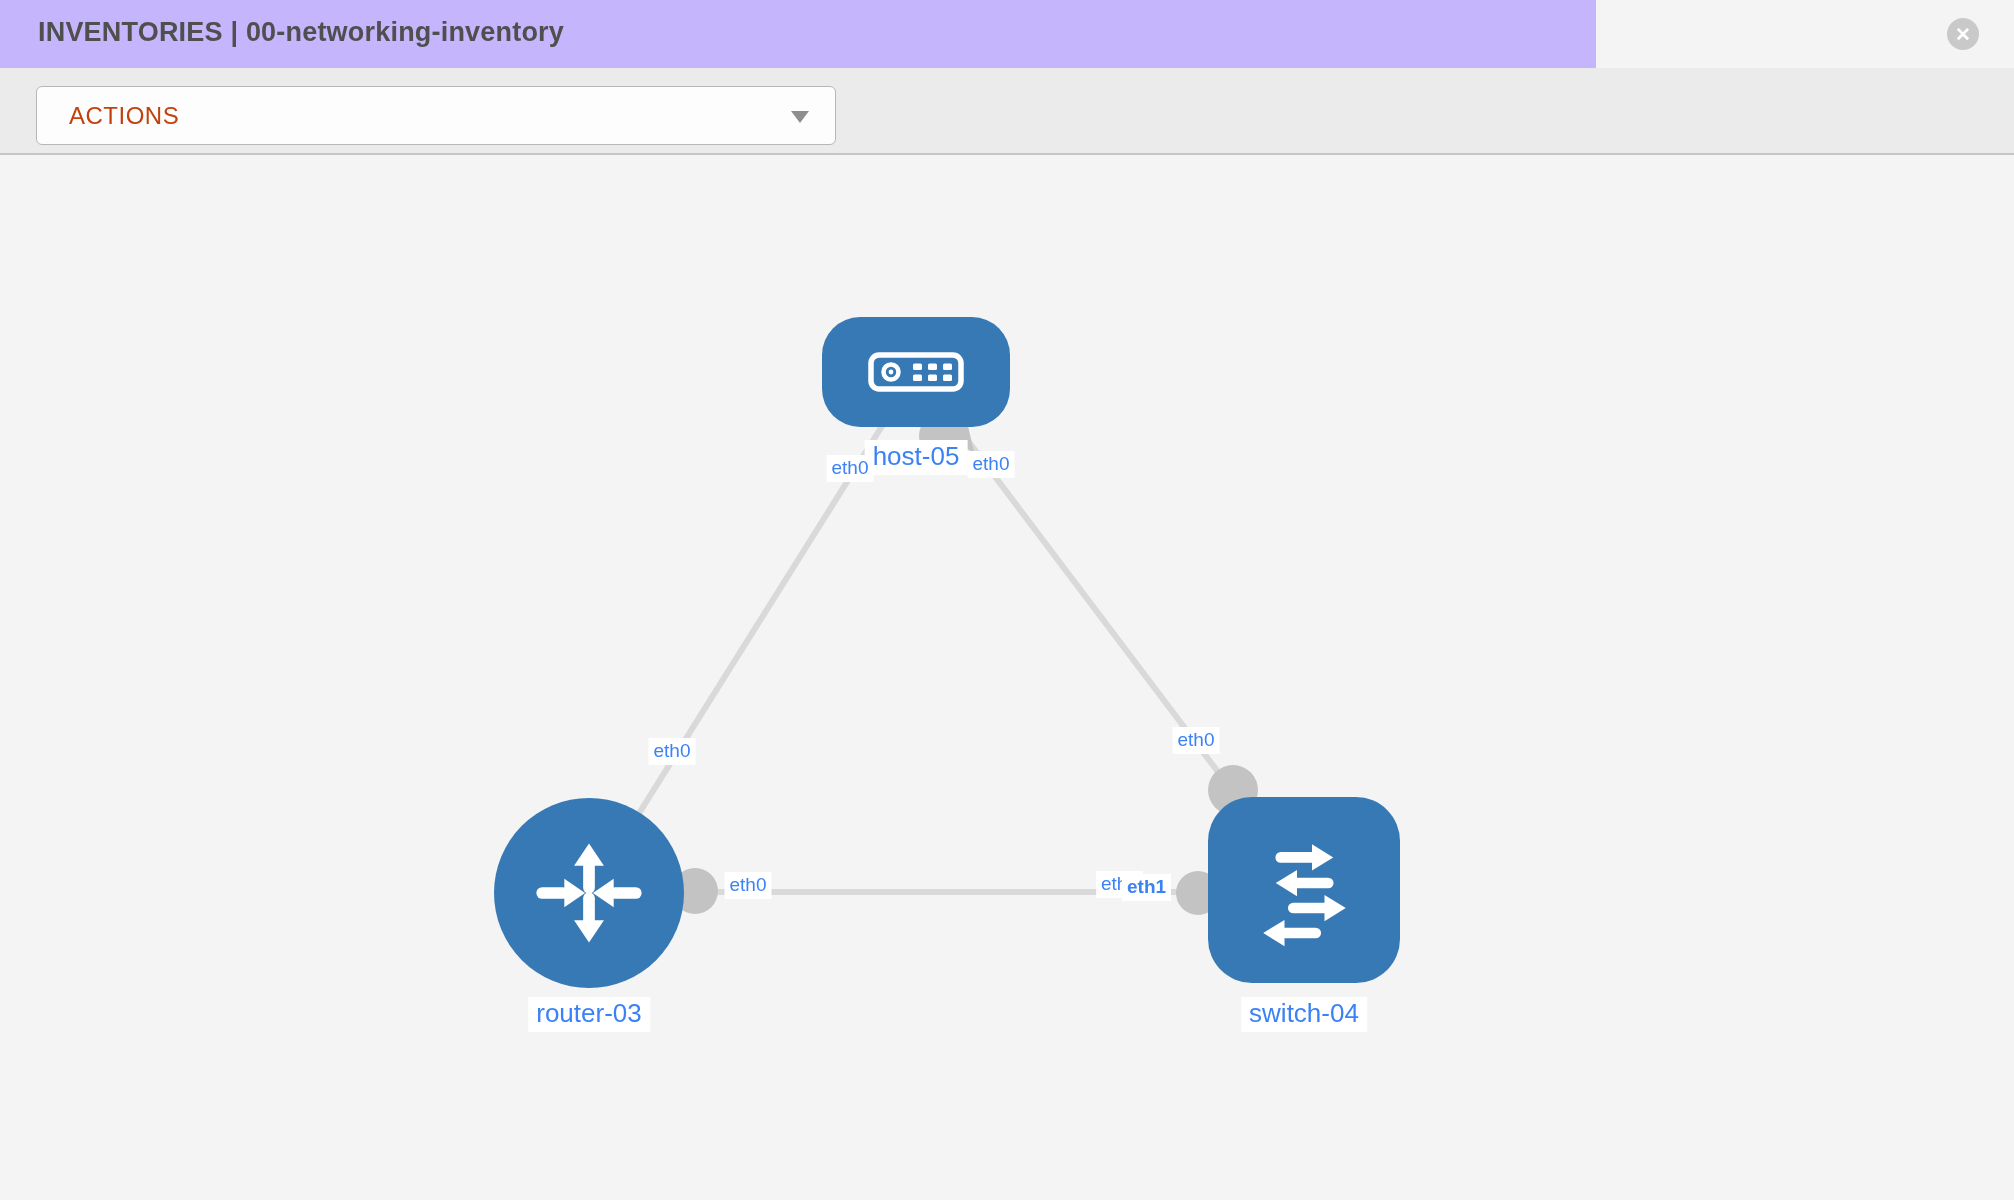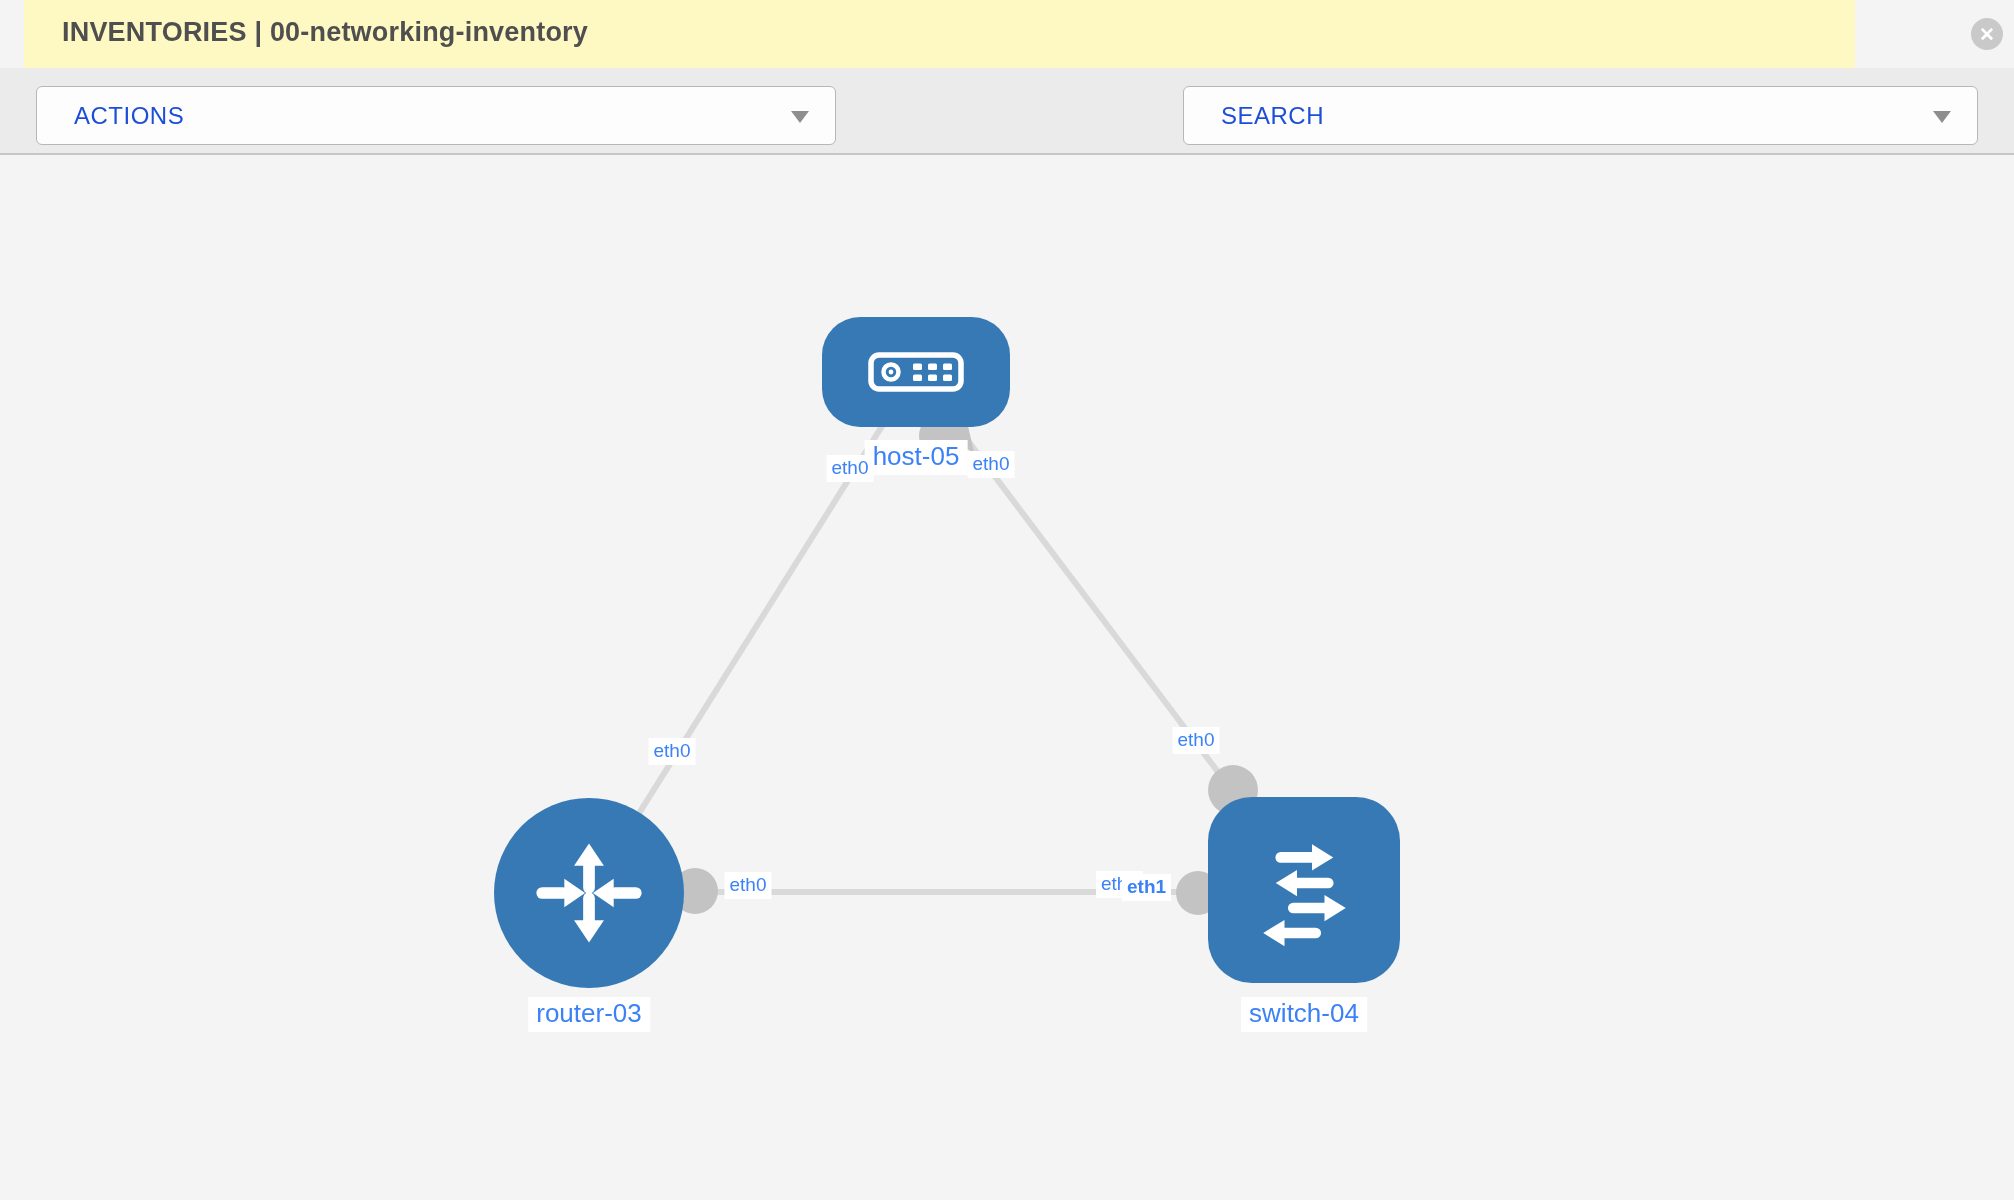--- a/index.html
+++ b/index.html
@@ -1,34 +1,34 @@
 <!DOCTYPE html>
 <html><head>
 <meta charset="utf-8">
 <style>
   html,body{margin:0;padding:0;background:#ffffff;}
   #app{position:relative;width:2014px;height:1200px;overflow:hidden;
        font-family:"Liberation Sans",sans-serif;background:#f4f4f4;}
 
   
-  .header{position:absolute;left:0;top:0;width:1831px;height:68px;background:#fef9c3;
-          border-bottom:1px solid #e2e2e2;margin-left:24px;}
+  .header{position:absolute;left:0;top:0;width:1596px;height:68px;background:#c4b5fd;
+          border-bottom:1px solid #e2e2e2;}
   .header-title{position:absolute;left:38px;top:17px;font-size:27px;font-weight:bold;
           color:#4f4f4f;letter-spacing:.2px;}
   .close-btn{position:absolute;left:1947px;top:18px;width:32px;height:32px;border-radius:50%;
           background:#c9c9c9;color:#ffffff;font-size:19px;font-weight:bold;
           display:flex;align-items:center;justify-content:center;cursor:pointer;line-height:1;}
 
   
   .toolbar{position:absolute;left:0;top:68px;width:2014px;height:87px;background:#ebebeb;
           border-bottom:2px solid #c6c6c6;box-sizing:border-box;}
   .select-box{position:absolute;top:18px;height:59px;background:#fdfdfd;
           border:1.5px solid #b7b7b7;border-radius:6px;box-sizing:border-box;
           display:flex;align-items:center;cursor:pointer;}
-  .select-box .sel-label{font-size:24px;color:#1d4ed8;padding-left:20px;letter-spacing:.5px;margin-left:17px;}
+  .select-box .sel-label{font-size:24px;color:#c2410c;padding-left:32px;letter-spacing:.5px;}
   .caret{position:absolute;right:26px;top:24px;width:0;height:0;
           border-left:9px solid transparent;border-right:9px solid transparent;
           border-top:12px solid #8e8e8e;}
   .actions-select{left:36px;width:800px;}
   .search-select{left:1183px;width:795px;}
   .tool-icon{position:absolute;top:97px;width:38px;height:38px;cursor:pointer;}
   .wrench-pos{left:1046px;}
   .key-pos{left:1116px;}
 
   
@@ -70,24 +70,20 @@
       <path d="M21,19 L8,32" stroke="#8b9299" stroke-width="7.5" stroke-linecap="round" fill="none"></path>
     </svg>
 
     <svg class="tool-icon key-pos" viewBox="0 0 40 40">
       <circle cx="13" cy="13" r="6.5" fill="none" stroke="#8b9299" stroke-width="5.5"></circle>
       <path d="M18,18 L33,33" stroke="#8b9299" stroke-width="6" stroke-linecap="round" fill="none"></path>
       <path d="M28.5,28.5 L34,23" stroke="#8b9299" stroke-width="5" stroke-linecap="round" fill="none"></path>
       <path d="M33,33 L38,28" stroke="#8b9299" stroke-width="5" stroke-linecap="round" fill="none"></path>
     </svg>
 
-    <div class="select-box search-select">
-      <span class="sel-label">SEARCH</span>
-      <span class="caret"></span>
-    </div>
   </div>
 
   <div class="canvas">
 
     <svg class="links-layer" width="2014" height="1045">
       <line x1="589" y1="738" x2="916" y2="217" stroke="#d9d9d9" stroke-width="6"></line>
       <line x1="916" y1="217" x2="1252" y2="662" stroke="#d9d9d9" stroke-width="6"></line>
       <line x1="589" y1="737" x2="1304" y2="737" stroke="#d9d9d9" stroke-width="6"></line>
       <polygon points="19,0 -13,-14 -13,14" fill="#c3c3c3" transform="translate(963,283) rotate(53)"></polygon>
       <circle cx="942" cy="281" r="23" fill="#c3c3c3"></circle>

